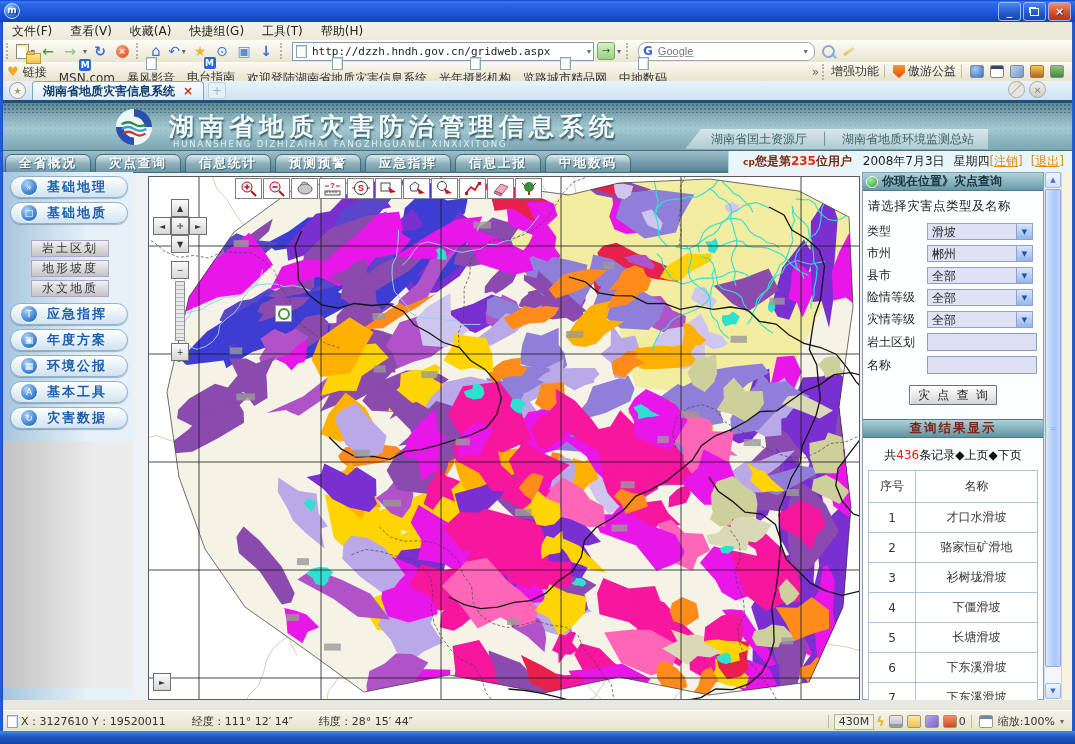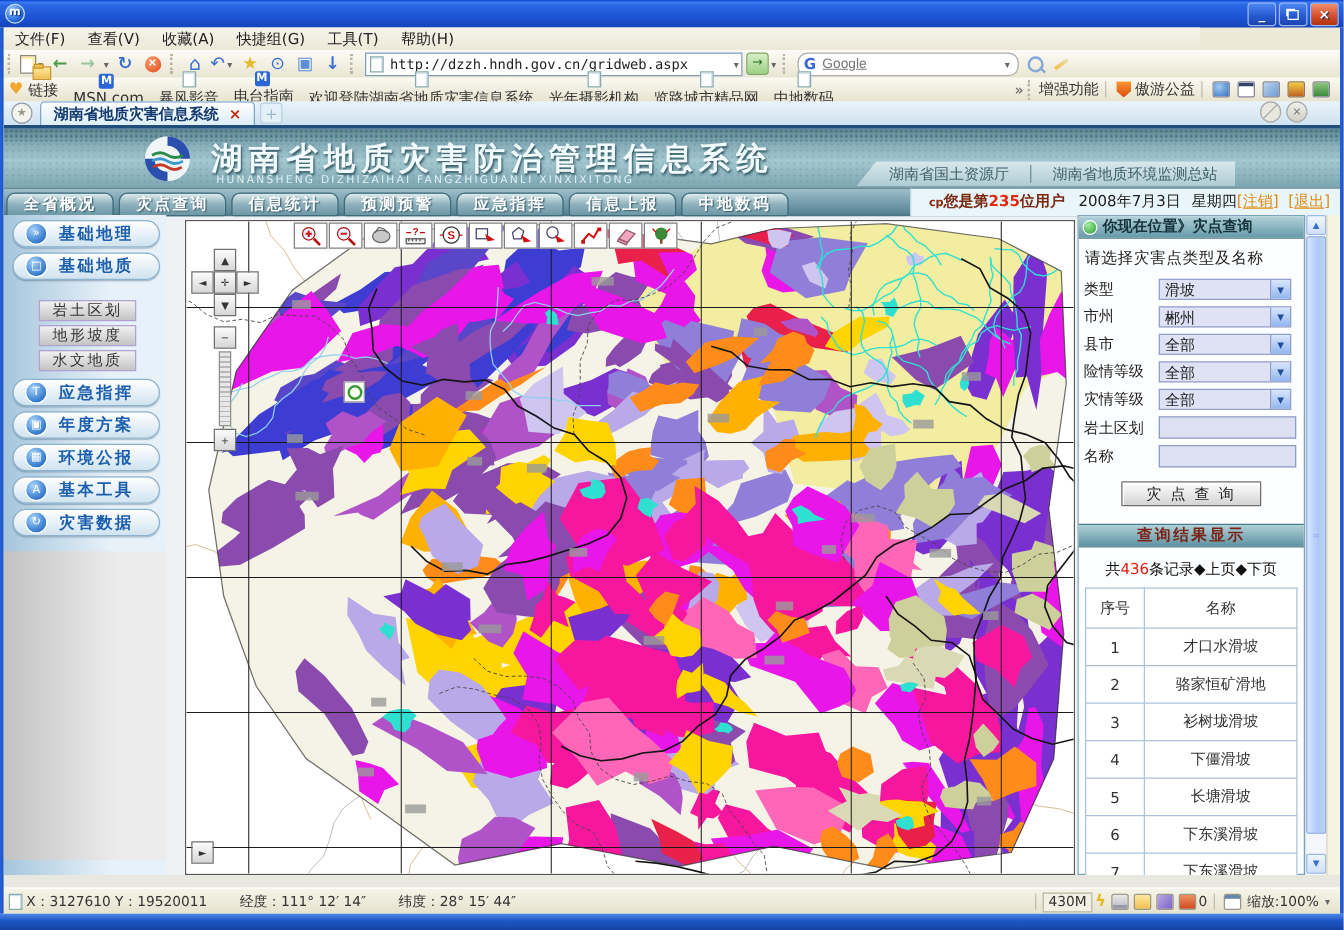--- a/index.html
+++ b/index.html
@@ -137,23 +137,23 @@
     border:1px solid #fff;margin:0 4px 0 3px;}
   .form-title{margin:7px 5px 3px 5px;font-size:12.5px;color:#222;letter-spacing:.5px;}
   .frow{display:flex;align-items:center;margin:5px 4px 0 4px;}
   .flabel{width:60px;font-size:12px;color:#222;flex:0 0 60px;}
   .ddl{width:106px;height:17px;background:#dfe2f4;border:1px solid #95a0c8;position:relative;
     font-size:12px;color:#222;line-height:16px;padding-left:4px;box-sizing:border-box;cursor:pointer;}
   .ddl .arr{position:absolute;right:0;top:0;width:15px;height:15px;background:linear-gradient(180deg,#d8e6fc,#92b6ee);
     border-left:1px solid #95a0c8;color:#234f9a;font-size:7px;display:flex;align-items:center;justify-content:center;}
   .tinput{width:104px;height:14px;background:#dce0f2;border:1px solid #8f9ec0;font-size:11px;padding:1px 2px;}
   .qbtn-wrap{text-align:center;margin:11px 0 4px 0;}
-  .qbtn{width:112px;height:20px;background:linear-gradient(180deg,#ffffff,#d4d4d4);
+  .qbtn{width:88px;height:20px;background:linear-gradient(180deg,#ffffff,#d4d4d4);
     border:1px solid #707070;border-radius:1px;font-size:12px;color:#222;letter-spacing:2px;cursor:pointer;
-    box-shadow:inset 1px 1px 0 #fff;}
+    box-shadow:inset 1px 1px 0 #fff;text-align:right;}
   .res-header{margin-top:10px;height:17px;background:linear-gradient(180deg,#aed0d9,#5f93a2);
     display:flex;align-items:center;justify-content:center;font-weight:bold;font-size:12.5px;
     color:#7c2416;letter-spacing:2px;border-top:1px solid #4a7c8c;border-bottom:1px solid #4a7c8c;}
   .count-line{text-align:center;font-size:12px;color:#111;margin:9px 0 6px 0;}
   .count-num{color:#e02010;}
   .pglink{cursor:pointer;}
   .res-table{width:170px;margin:0 auto;border-collapse:collapse;}
   .res-table th,.res-table td{border:1px solid #a9c4da;font-size:12px;color:#333;font-weight:normal;
     text-align:center;height:27px;background:#fff;}
   .res-table th{height:29px;}

